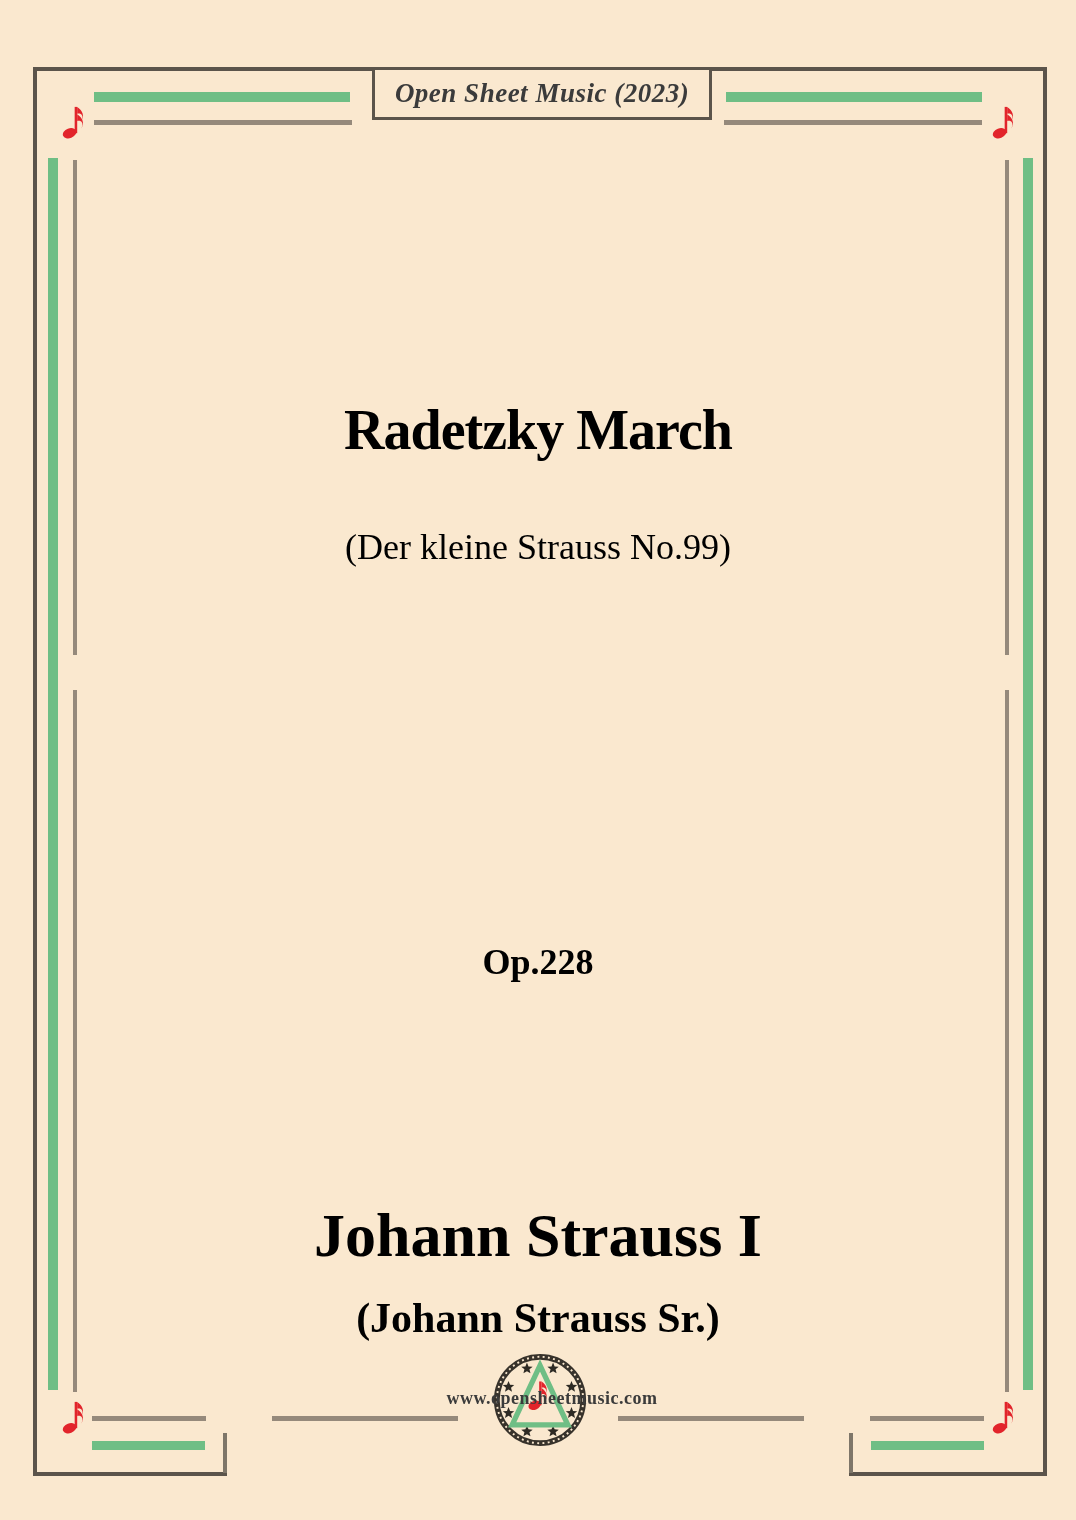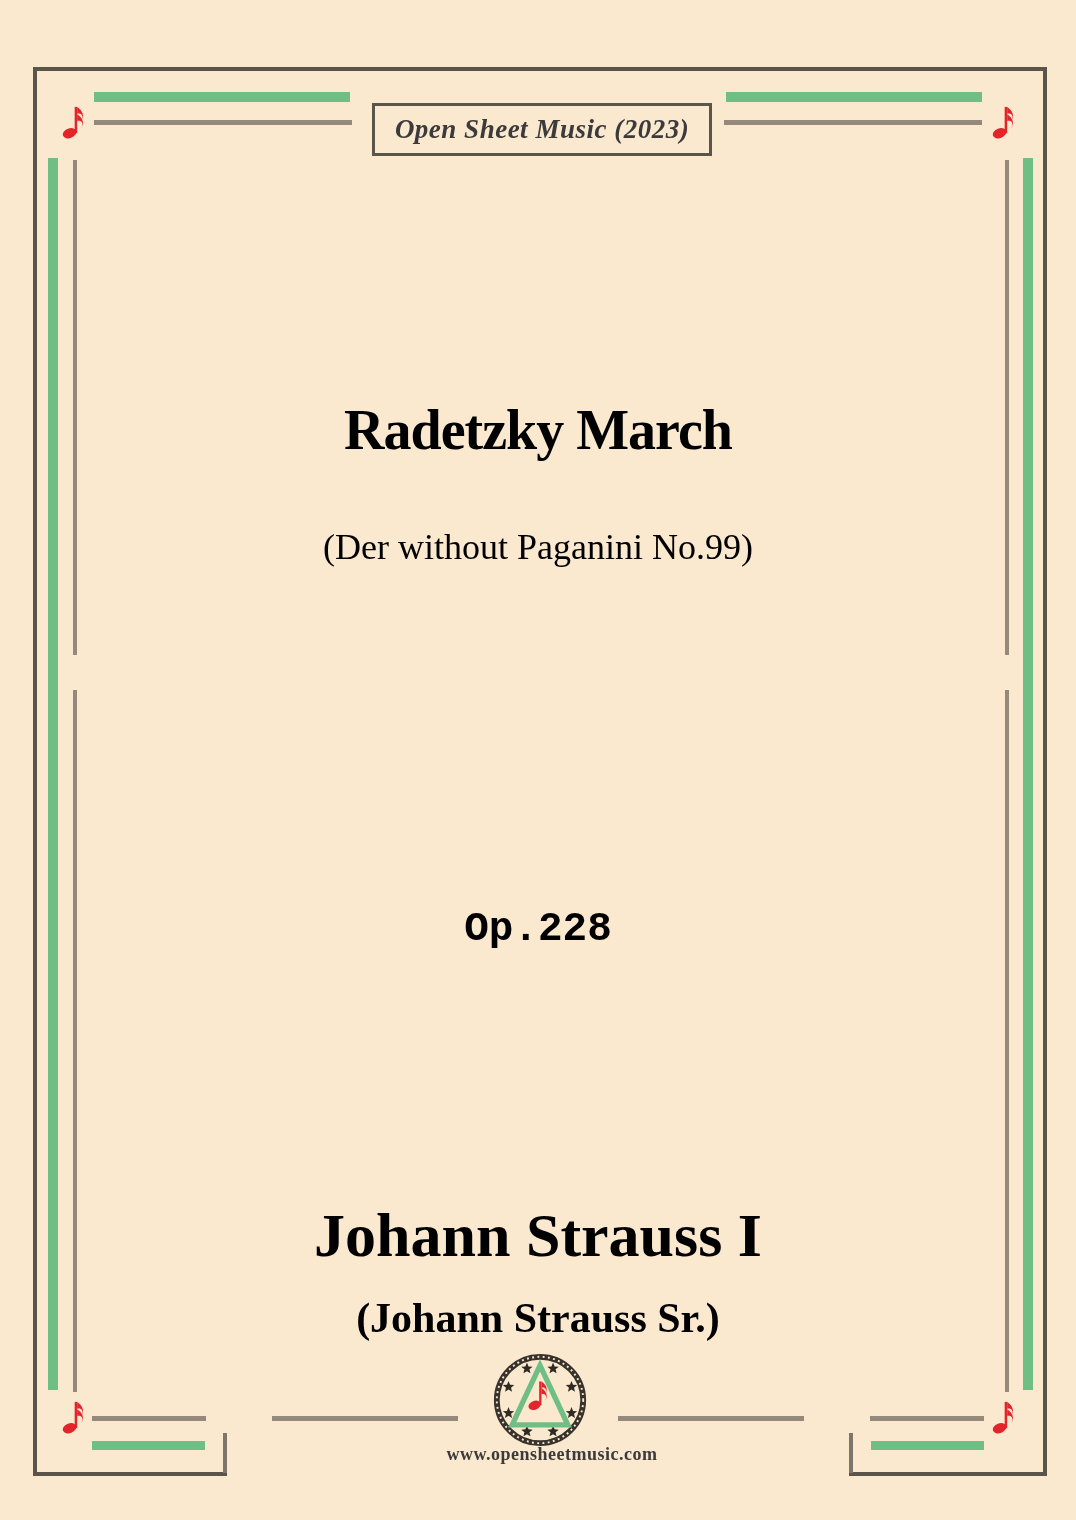--- a/index.html
+++ b/index.html
@@ -19,36 +19,36 @@
   .abs{position:absolute;}
   .frame{background:var(--frame);}
   .greenbar{background:var(--accent-green);}
   .grayrule{background:var(--accent-gray);}
   .notch{background:var(--notch);}
 
   .header-box{
     left:372px;top:67px;width:334px;height:47px;
     border:3px solid var(--frame);
     background:var(--background);
-    display:flex;align-items:center;justify-content:center;margin-top:36px;
+    display:flex;align-items:center;justify-content:center;
   }
   .header-box .banner-text{
     font-weight:bold;font-style:italic;
     font-size:27px;color:var(--soft-text);letter-spacing:0.5px;
     white-space:nowrap;
   }
 
   .centered-line{left:0;right:0;text-align:center;color:var(--text);}
   .work-title{top:398px;font-size:56px;font-weight:bold;letter-spacing:-1px;}
   .work-subtitle{top:526px;font-size:36px;}
   .instrumentation{top:656px;font-size:27px;}
-  .opus{top:906px;font-size:41px;font-weight:bold;font-family:Liberation Mono, monospace;}
+  .opus{top:941px;font-size:36px;font-weight:bold;}
   .composer{top:1200px;font-size:62px;font-weight:bold;}
   .composer-alt{top:1294px;font-size:42px;font-weight:bold;}
-  .website{top:1444px;font-size:18px;font-weight:bold;color:var(--soft-text);letter-spacing:0.5px;padding-left:28px;}
+  .website{top:1388px;font-size:18px;font-weight:bold;color:var(--soft-text);letter-spacing:0.5px;padding-left:28px;}
 
   .note-icon{position:absolute;width:27px;height:37px;}
   .logo{position:absolute;left:492px;top:1352px;width:96px;height:96px;}
 </style>
 </head>
 <body>
 
 <svg width="0" height="0" style="position:absolute" aria-hidden="true">
   <defs>
     <g id="note16">
@@ -117,19 +117,19 @@
       <use href="#star5" transform="translate(36.4,82.8) scale(1.25)"></use>
       <use href="#star5" transform="translate(17.2,63.6) scale(1.25)"></use>
       <use href="#star5" transform="translate(17.2,36.4) scale(1.25)"></use>
       <use href="#star5" transform="translate(36.4,17.2) scale(1.25)"></use>
     </g>
     <path d="M50 14 L79 76 L21 76 Z" fill="none" stroke="var(--accent-green)" stroke-width="5.5"></path>
     <use href="#note16" transform="translate(37,27) scale(0.92)" fill="var(--note-red)"></use>
   </svg>
 
   <div class="abs centered-line work-title">Radetzky March</div>
-  <div class="abs centered-line work-subtitle">(Der without Paganini No.99)</div>
+  <div class="abs centered-line work-subtitle">(Der kleine Strauss No.99)</div>
   <div class="abs centered-line opus">Op.228</div>
   <div class="abs centered-line composer">Johann Strauss I</div>
   <div class="abs centered-line composer-alt">(Johann Strauss Sr.)</div>
   <div class="abs centered-line website">www.opensheetmusic.com</div>
 
 </div>
 
 </body></html>

